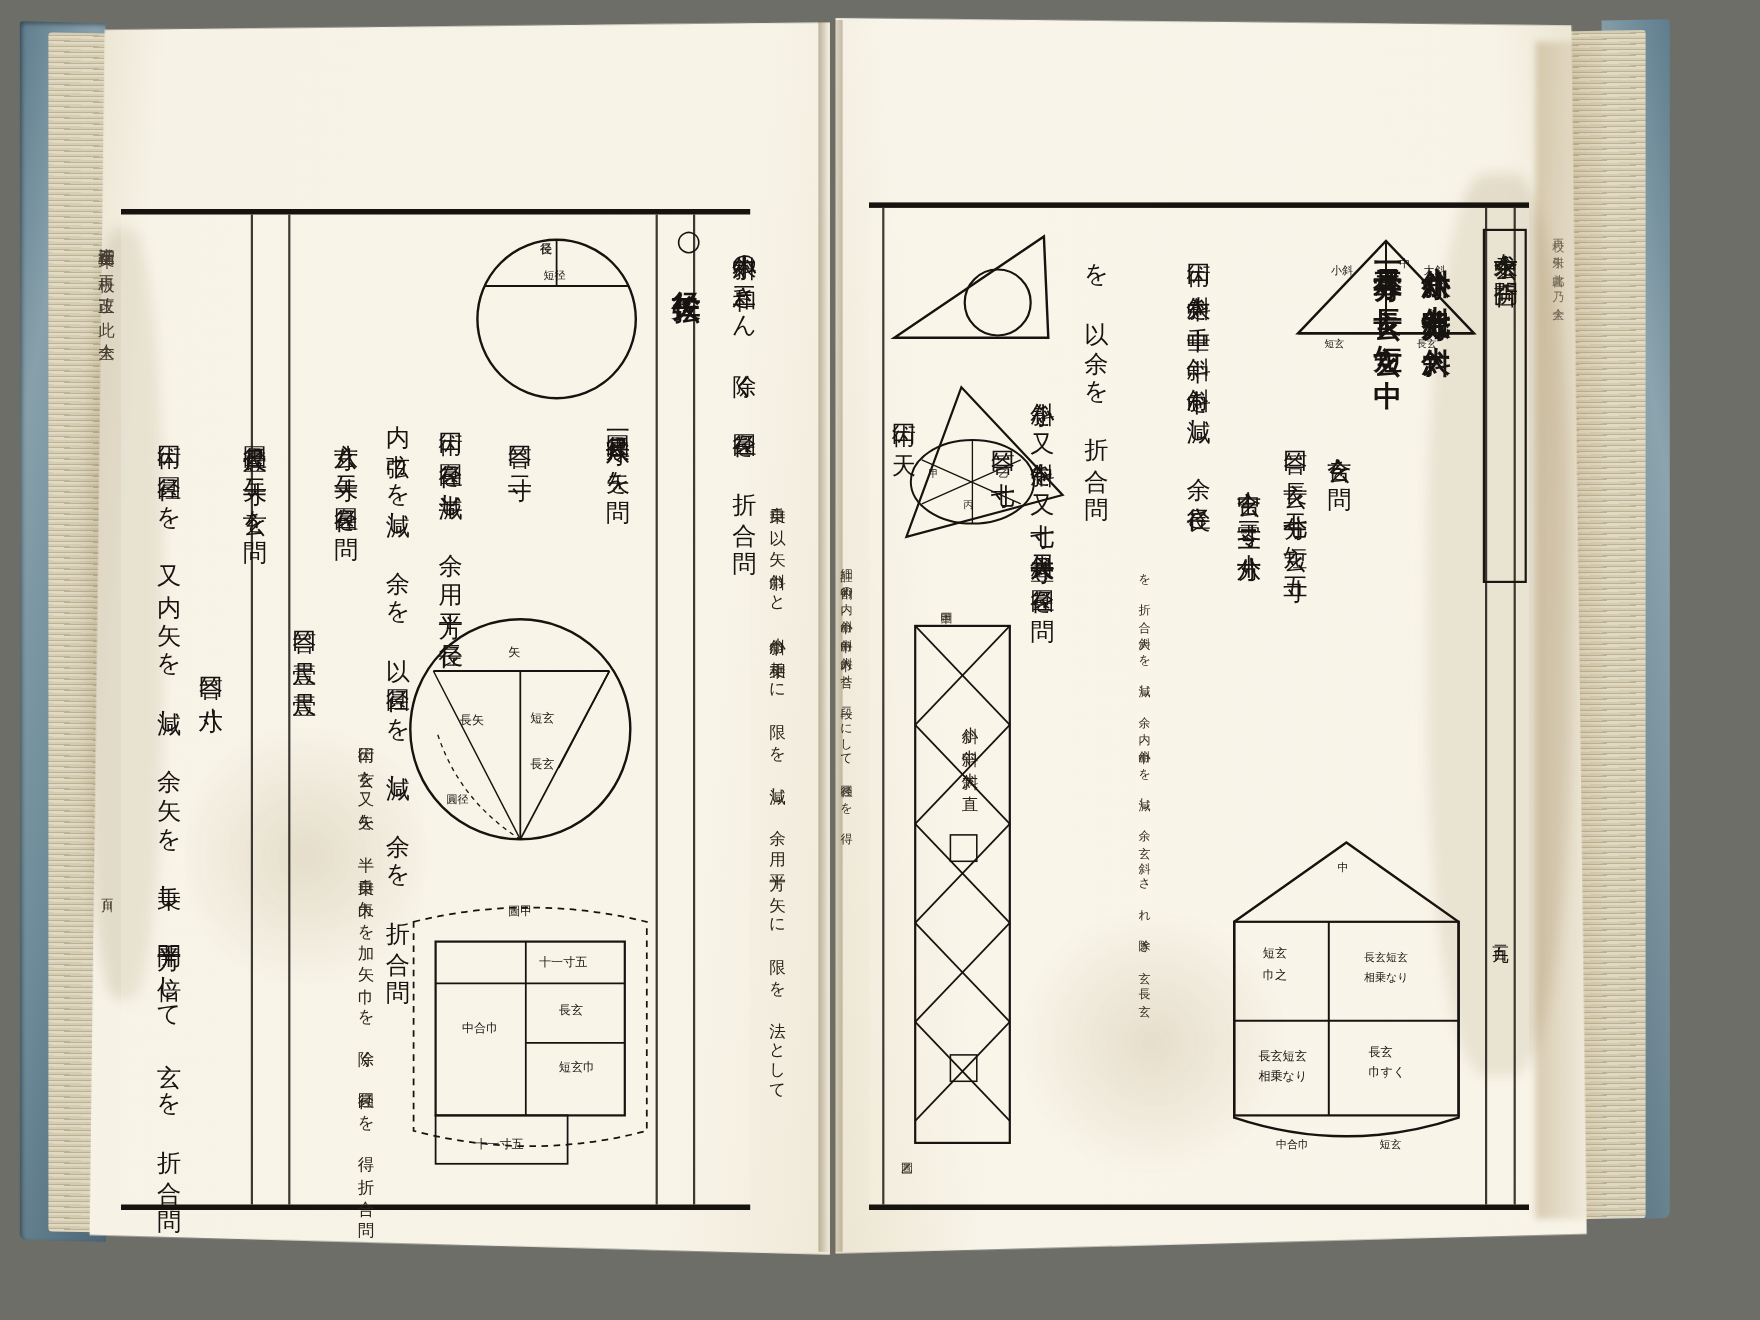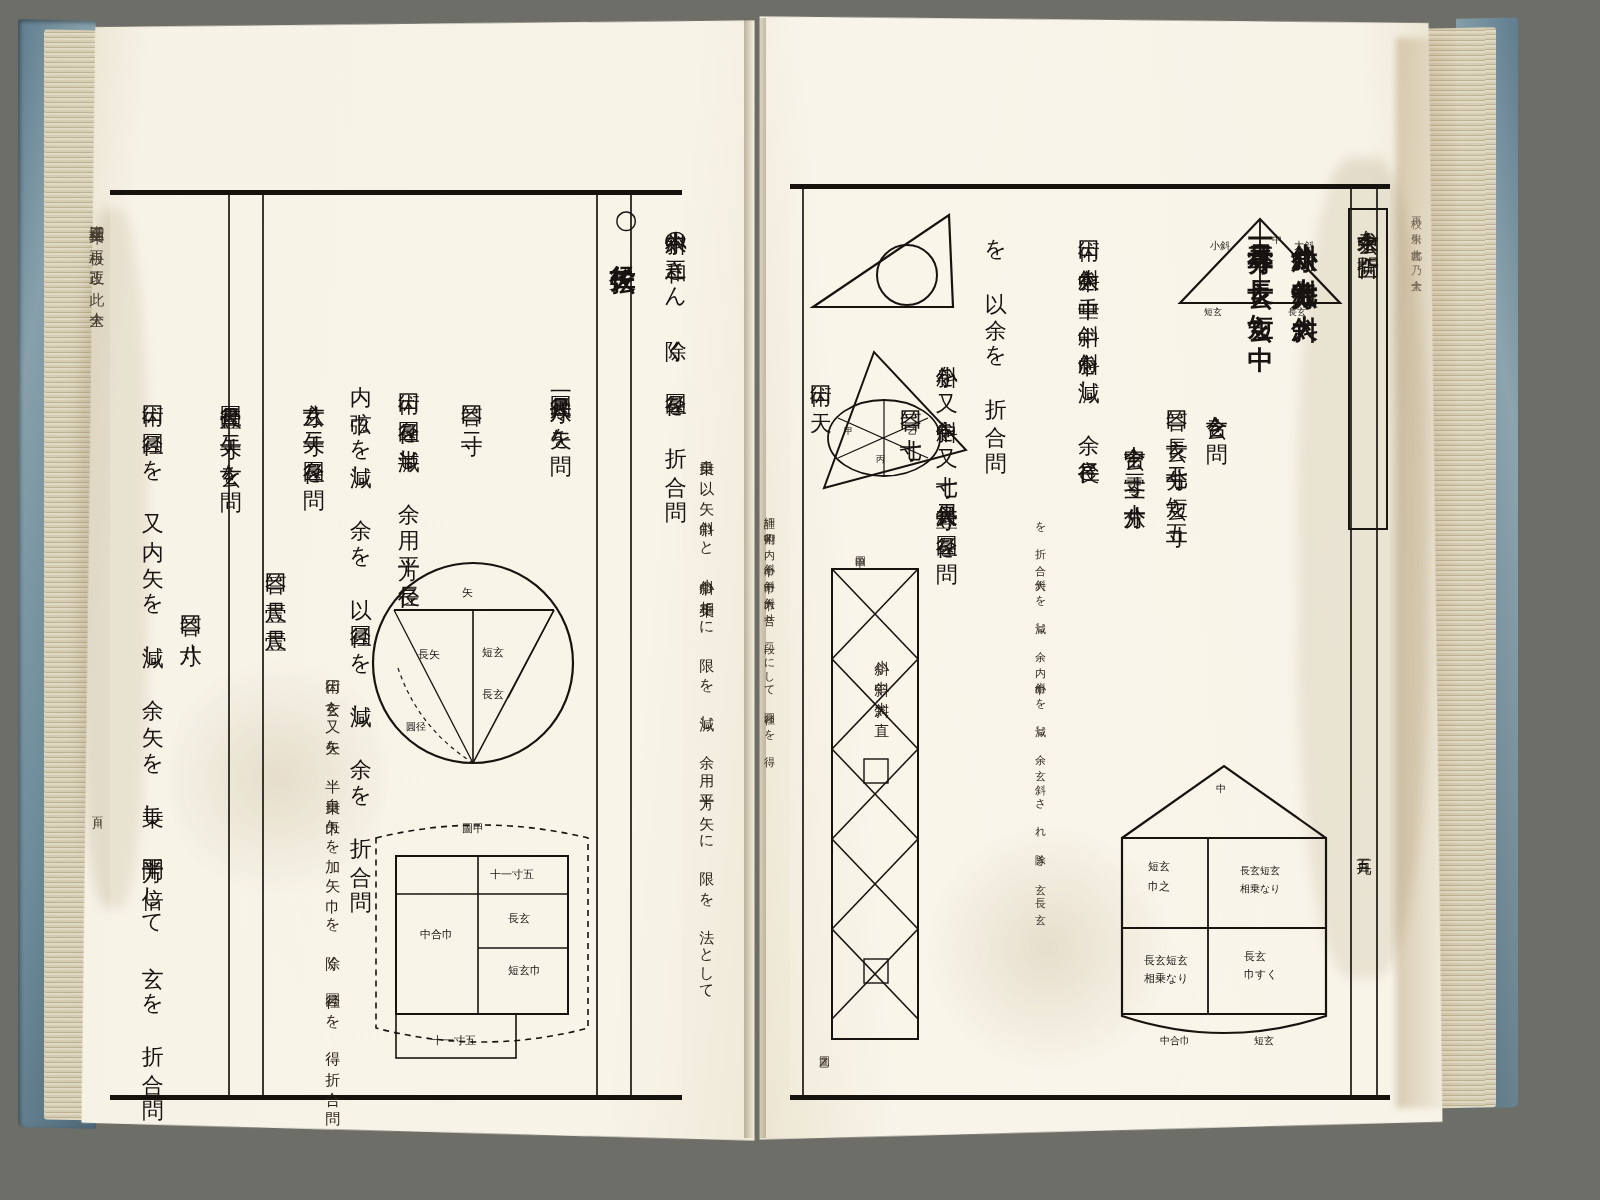--- a/index.html
+++ b/index.html
@@ -203,20 +203,29 @@
     <div class="vcol t-mid" style="left:283px; top:378px; height:330px;">玄八寸 矢二寸 圓径を問</div>
     <div class="vcol t-mid" style="left:245px; top:548px; height:250px;">答曰 壹尺 壹尺</div>
     <div class="vcol t-small" style="left:306px; top:660px; height:400px;">術曰 玄を又 矢を 半 自乗 矢巾 を加 矢 巾 を 除く 圓径 を 得 折 合 問</div>
     <div class="vcol t-mid" style="left:200px; top:380px; height:380px;">圓径壹尺 矢二寸 玄を問</div>
     <div class="vcol t-mid" style="left:160px; top:590px; height:200px;">答曰 八寸</div>
     <div class="vcol t-mid" style="left:122px; top:380px; height:680px;">術曰 圓径 を 又 内 矢 を 減し 余 矢 を 乗し 開平方 倍して 玄 を 折 合 問</div>
 
     <div class="vcol t-small ms" style="left:70px; top:205px; height:500px;">増補文正二年 再板 改正 此 大全</div>
     <div class="vcol t-tiny ms" style="left:73px; top:800px; height:170px;">百川</div>
 
+    <div class="figure" style="left:398px; top:190px;">
+      <svg width="180" height="175" viewBox="0 0 180 175">
+        <circle cx="90" cy="92" r="72" fill="none" stroke="#17130f" stroke-width="2.2"></circle>
+        <line x1="24" y1="62" x2="156" y2="62" stroke="#17130f" stroke-width="2"></line>
+        <line x1="90" y1="20" x2="90" y2="62" stroke="#17130f" stroke-width="1.6"></line>
+        <text x="80" y="14" font-size="11" font-family="DejaVu Serif, serif" fill="#17130f" writing-mode="tb">長径</text>
+        <text x="78" y="56" font-size="10" font-family="DejaVu Serif, serif" fill="#17130f">短径</text>
+      </svg>
+    </div>
 
     <div class="figure" style="left:340px; top:540px;">
       <svg width="230" height="230" viewBox="0 0 230 230">
         <circle cx="115" cy="115" r="100" fill="none" stroke="#17130f" stroke-width="2.2"></circle>
         <line x1="36" y1="62" x2="196" y2="62" stroke="#17130f" stroke-width="2"></line>
         <line x1="115" y1="62" x2="115" y2="215" stroke="#17130f" stroke-width="1.6"></line>
         <line x1="196" y1="62" x2="115" y2="215" stroke="#17130f" stroke-width="1.6"></line>
         <line x1="36" y1="62" x2="115" y2="215" stroke="#17130f" stroke-width="1.3"></line>
         <line x1="196" y1="62" x2="150" y2="150" stroke="#17130f" stroke-width="1.3"></line>
         <path d="M40 120 q20 60 75 95" fill="none" stroke="#17130f" stroke-width="1.2" stroke-dasharray="4 4"></path>

